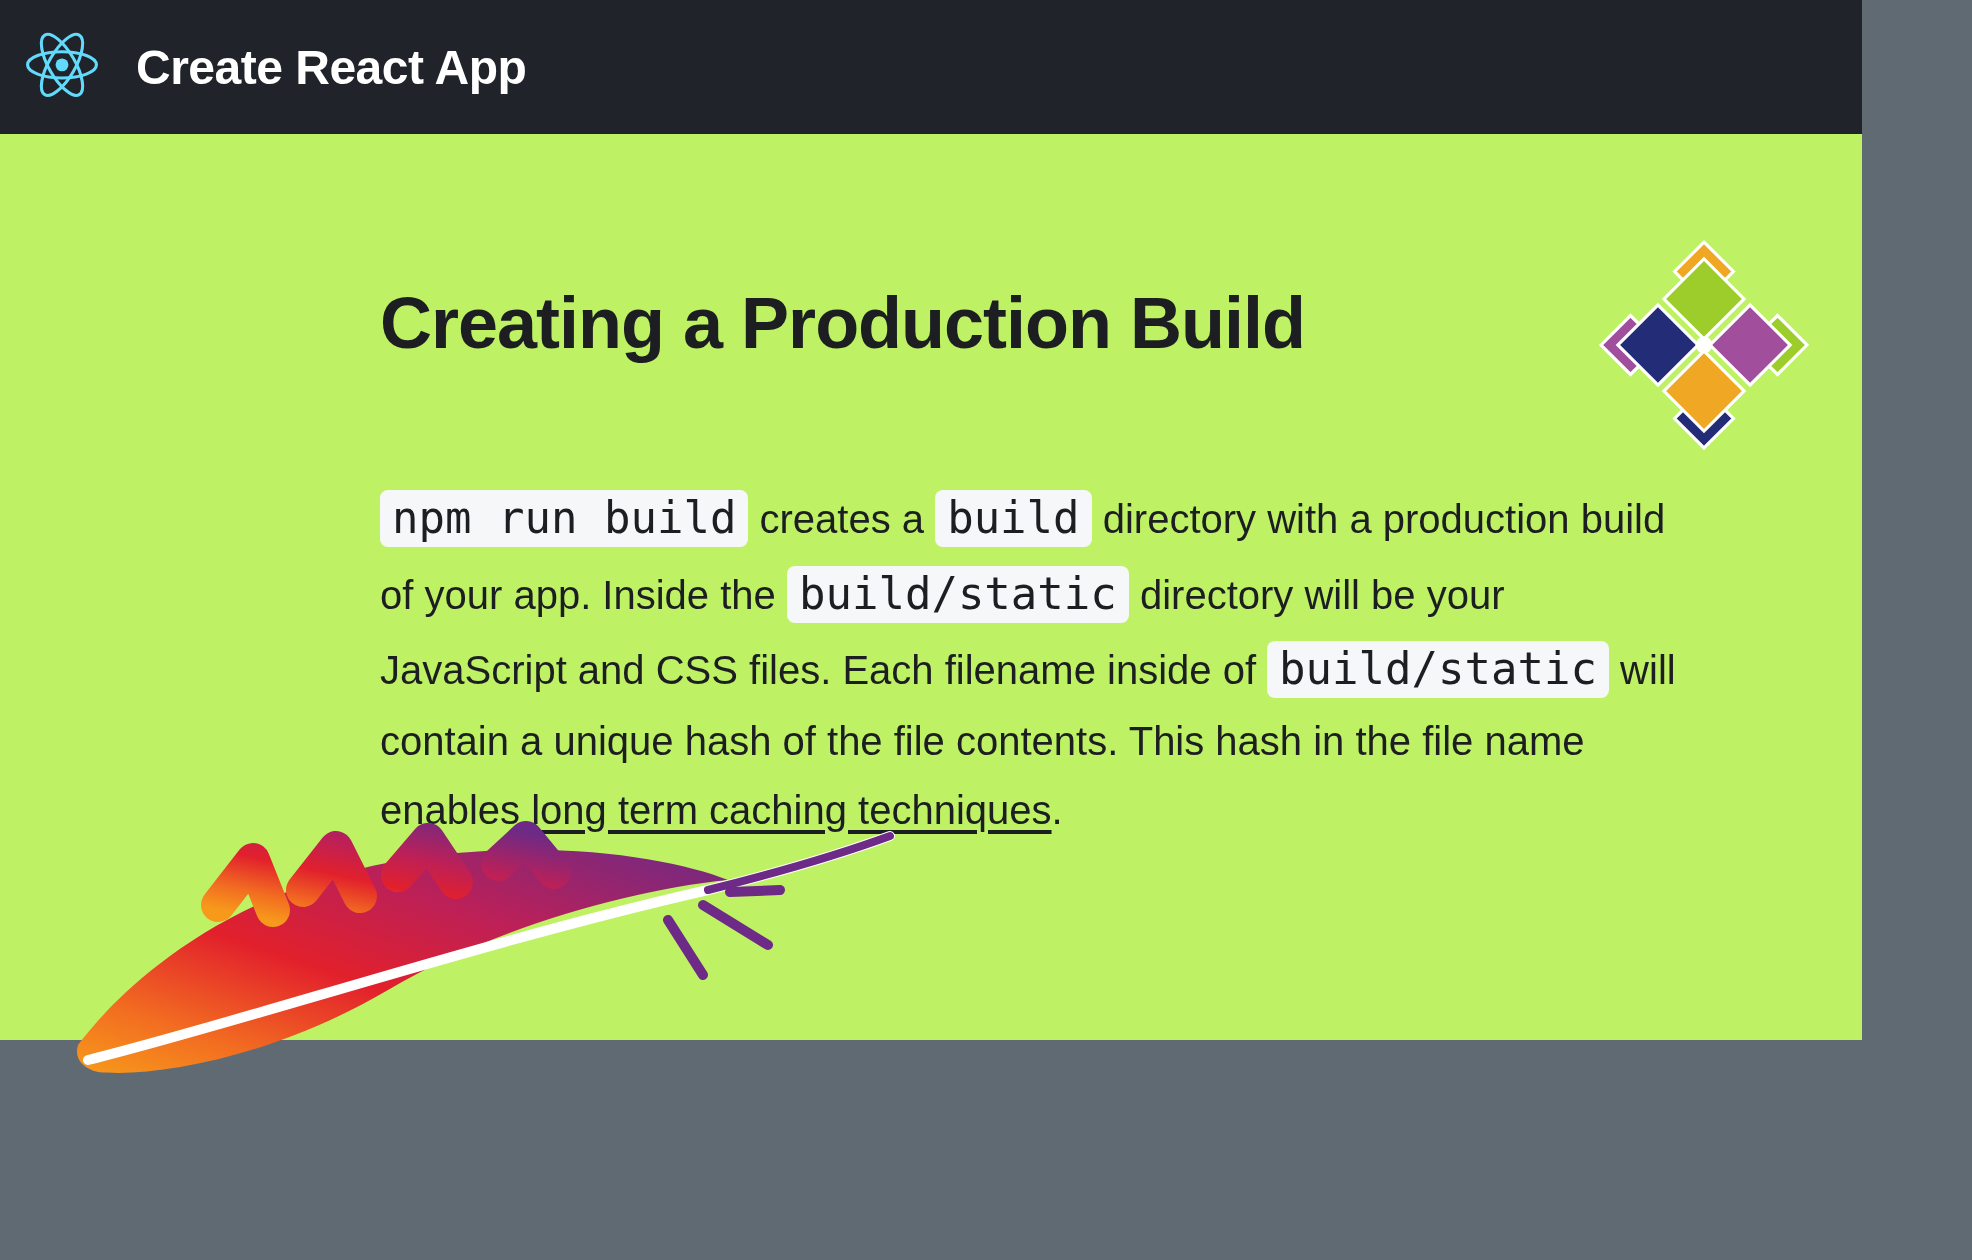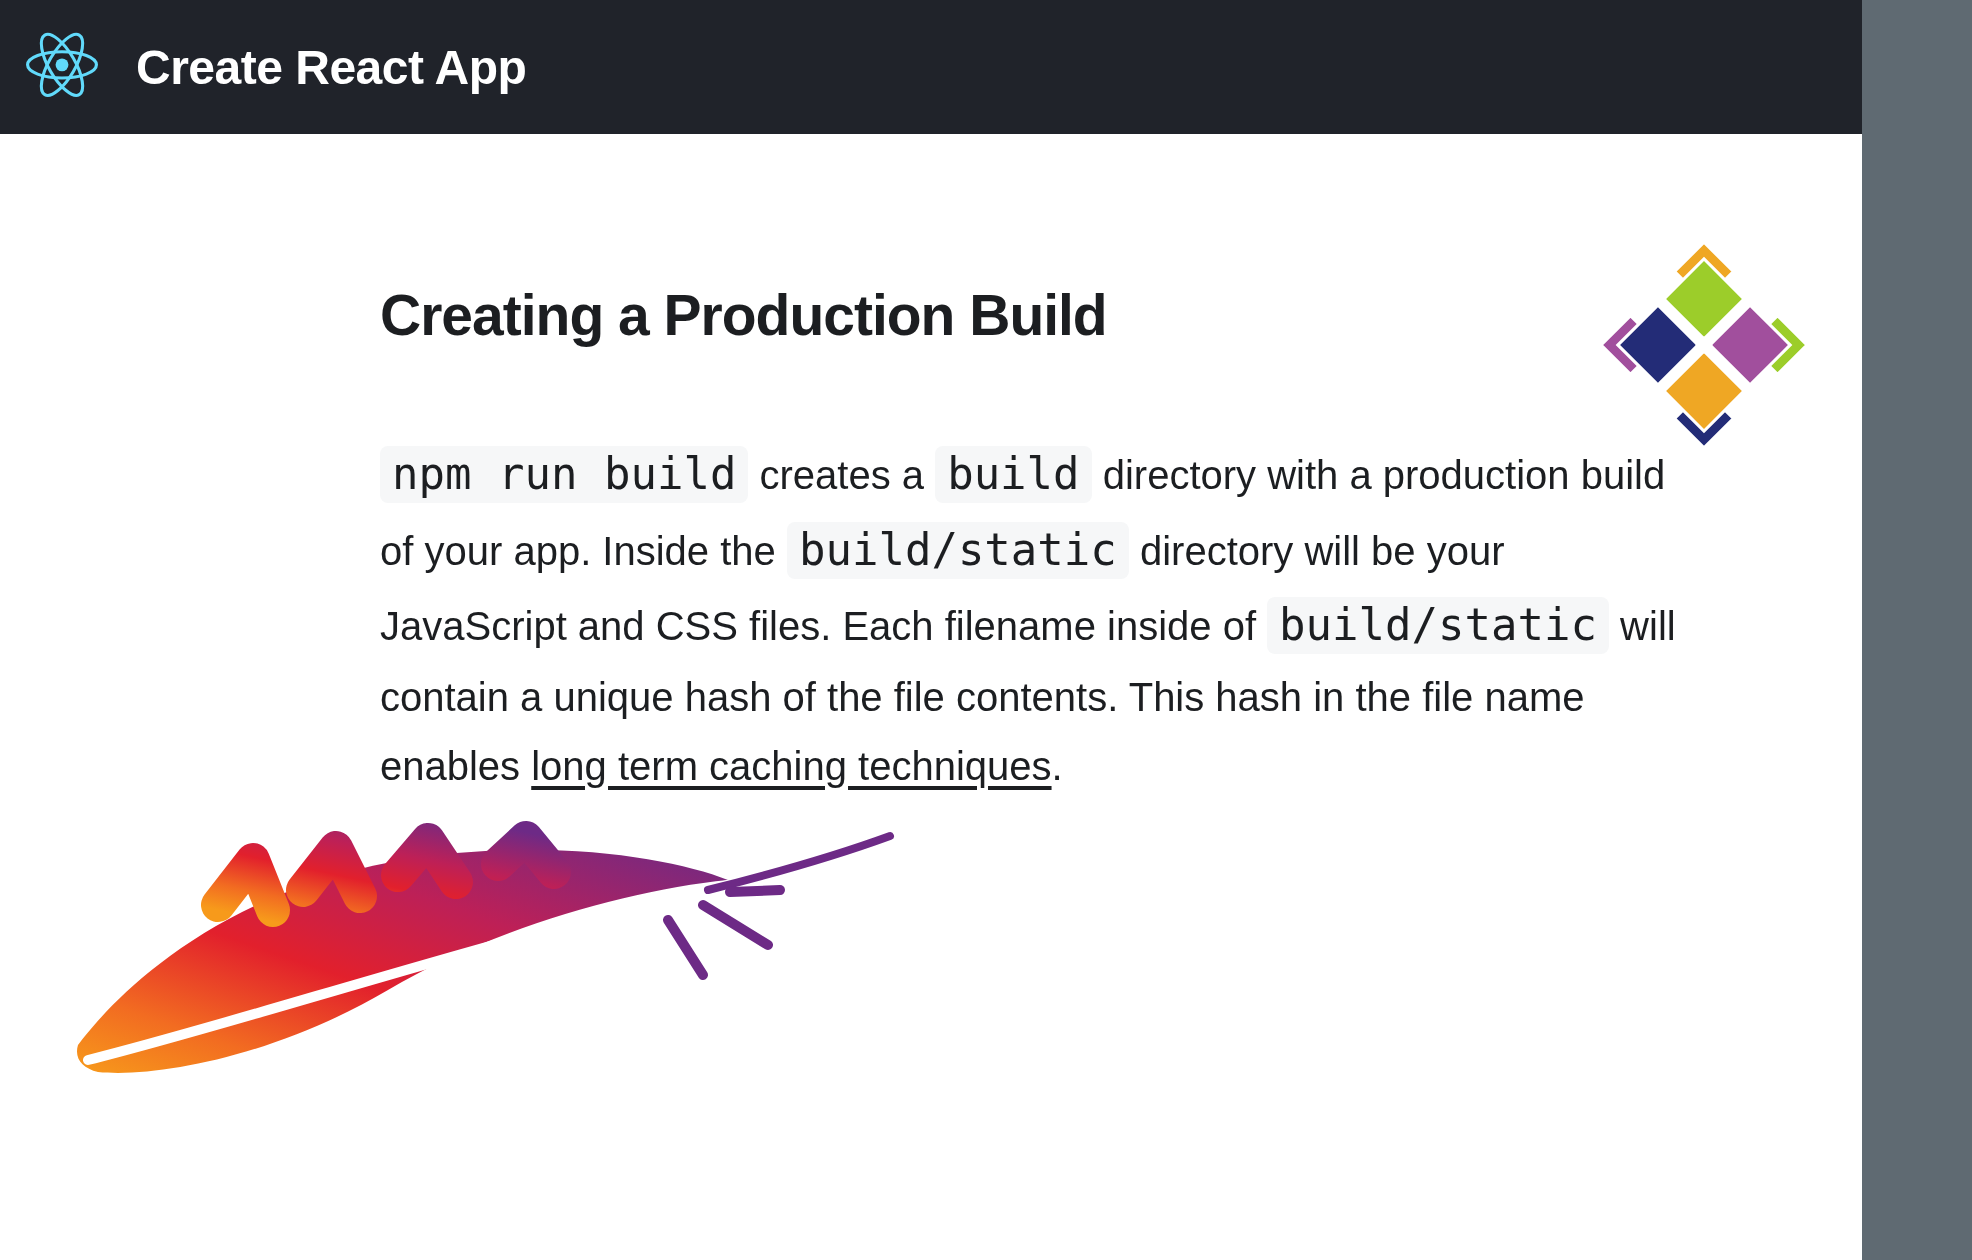--- a/index.html
+++ b/index.html
@@ -6,22 +6,22 @@
     html, body { width: 100%; height: 100%; }
     body {
       font-family: -apple-system, BlinkMacSystemFont, "Segoe UI", Helvetica, Arial, sans-serif;
       background: #5f6a72;
       width: 1972px;
       height: 1260px;
       overflow: hidden;
     }
     .window {
       width: 1917px;
-      height: 1260px;
-      background: #ffffff;
+      height: 1040px;
+      background: #bef264;
       position: relative;
     }
     .navbar {
       background: #20232a;
       height: 134px;
       display: flex;
       align-items: center;
       padding-left: 26px;
       gap: 38px;
     }
@@ -30,25 +30,25 @@
       color: #ffffff;
       font-size: 48px;
       font-weight: 700;
       letter-spacing: -0.5px;
     }
     .content {
       position: relative;
       padding: 148px 75px 0 380px;
     }
     .heading {
-      font-size: 57px;
+      font-size: 72px;
       font-weight: 700;
       color: #1c1e21;
       letter-spacing: -1px;
-      margin-bottom: 88px;
+      margin-bottom: 116px;
     }
     .para {
       font-size: 40px;
       line-height: 1.72;
       color: #1c1e21;
       max-width: 1310px;
     }
     code.inline {
       font-family: ui-monospace, SFMono-Regular, Menlo, Consolas, monospace;
       background: #f6f7f8;

